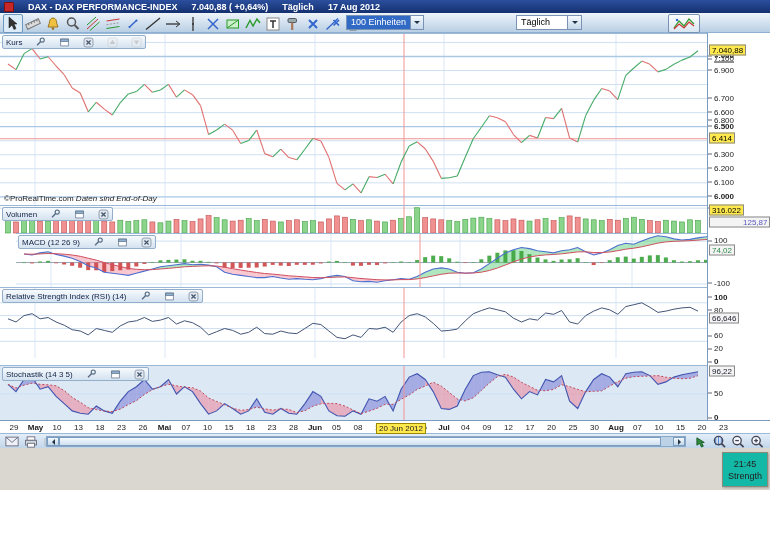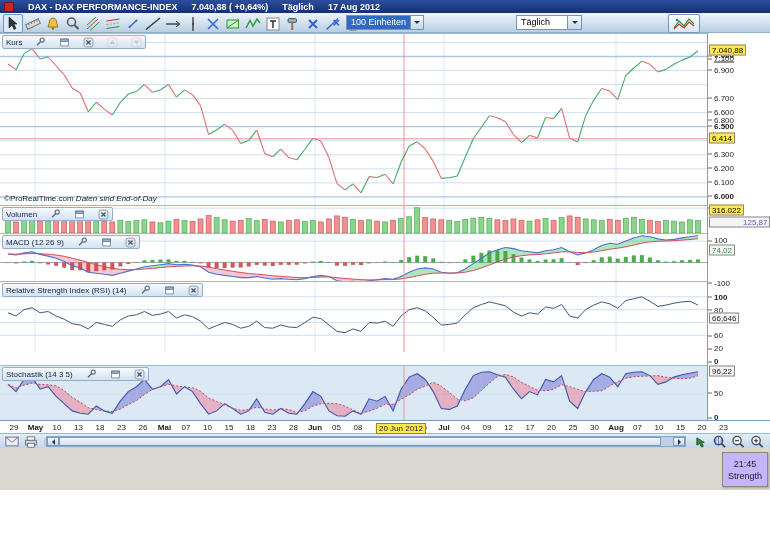--- a/index.html
+++ b/index.html
@@ -68,21 +68,21 @@
   .scroll-thumb{position:absolute;left:12px;top:0;width:602px;height:9px;
     background:linear-gradient(#f4f9fd,#cfe0ef);border:1px solid #7a9cc0;box-sizing:border-box;}
   .sarrow{position:absolute;top:0;width:12px;height:9px;background:linear-gradient(#f4f9fd,#c3d7ea);
     border:1px solid #7a9cc0;box-sizing:border-box;display:flex;align-items:center;justify-content:center;}
   .sarrow::after{content:"";border:3px solid transparent;}
   .sarrow.l{left:0;}.sarrow.l::after{border-right-color:#234;margin-left:-3px;}
   .sarrow.r{right:0;}.sarrow.r::after{border-left-color:#234;margin-right:-3px;}
 
   
   .graystrip{position:absolute;left:0;top:448px;width:770px;height:42px;background:#d9d7cf;}
-  .tooltip{position:absolute;left:722px;top:452px;width:44px;height:33px;background:#c4b5fd;
+  .tooltip{position:absolute;left:722px;top:452px;width:44px;height:33px;background:#14b8a6;
     border:1px solid #8a8a7a;box-shadow:1px 1px 2px rgba(0,0,0,.25);font-size:9px;color:#222;
     display:flex;flex-direction:column;align-items:center;justify-content:center;gap:2px;}
 </style>
 </head>
 <body>
 
 <div id="app">
 
   <div class="titlebar">
     <span class="app-ico"></span>
@@ -480,21 +480,21 @@
         </span>
       <span class="phicon">
           <svg width="11" height="11" viewBox="0 0 16 16">
             <rect x="1.5" y="1.5" width="13" height="13" rx="3" fill="#e2e8f0" stroke="#6d7f94"></rect>
             <path d="M5 5 L11 11 M11 5 L5 11" stroke="#44566c" stroke-width="1.8"></path>
           </svg>
         </span>
     </div>
   </div>
 
-  <div class="panel" style="top:233px;height:62px;">
+  <div class="panel" style="top:233px;height:62px;margin-left:16px;">
     <svg class="plot" id="svg-macd" width="707" height="62">
         <line x1="35" y1="0" x2="35" y2="62" stroke="#dbe7f4"></line>
         <line x1="165" y1="0" x2="165" y2="62" stroke="#dbe7f4"></line>
         <line x1="315" y1="0" x2="315" y2="62" stroke="#dbe7f4"></line>
         <line x1="444" y1="0" x2="444" y2="62" stroke="#dbe7f4"></line>
         <line x1="616" y1="0" x2="616" y2="62" stroke="#dbe7f4"></line>
         <line x1="0" y1="7.079584775086505" x2="707" y2="7.079584775086505" stroke="#cfe0f2"></line>
         <line x1="0" y1="49.98615916955018" x2="707" y2="49.98615916955018" stroke="#cfe0f2"></line>
         <line x1="0" y1="28.53287197231834" x2="707" y2="28.53287197231834" stroke="#9aa8b8"></line>
         <path d="M8 19.951557093425606 L16.02325581395349 21.024221453287197 L16.02325581395349 20.166089965397923 L8 19.951557093425606 Z" fill="rgba(240,130,150,0.45)" stroke="none"></path>
@@ -690,21 +690,21 @@
         </span>
       <span class="phicon">
           <svg width="11" height="11" viewBox="0 0 16 16">
             <rect x="1.5" y="1.5" width="13" height="13" rx="3" fill="#e2e8f0" stroke="#6d7f94"></rect>
             <path d="M5 5 L11 11 M11 5 L5 11" stroke="#44566c" stroke-width="1.8"></path>
           </svg>
         </span>
     </div>
   </div>
 
-  <div class="panel" style="top:281px;height:76px;">
+  <div class="panel" style="top:287px;height:76px;">
     <svg class="plot" id="svg-rsi" width="707" height="70">
         <line x1="35" y1="0" x2="35" y2="70" stroke="#dbe7f4"></line>
         <line x1="165" y1="0" x2="165" y2="70" stroke="#dbe7f4"></line>
         <line x1="315" y1="0" x2="315" y2="70" stroke="#dbe7f4"></line>
         <line x1="444" y1="0" x2="444" y2="70" stroke="#dbe7f4"></line>
         <line x1="616" y1="0" x2="616" y2="70" stroke="#dbe7f4"></line>
         <line x1="0" y1="53.30275229357798" x2="707" y2="53.30275229357798" stroke="#cfe0f2"></line>
         <line x1="0" y1="40.45871559633027" x2="707" y2="40.45871559633027" stroke="#cfe0f2"></line>
         <line x1="0" y1="27.61467889908257" x2="707" y2="27.61467889908257" stroke="#cfe0f2"></line>
         <line x1="0" y1="14.770642201834864" x2="707" y2="14.770642201834864" stroke="#cfe0f2"></line>

